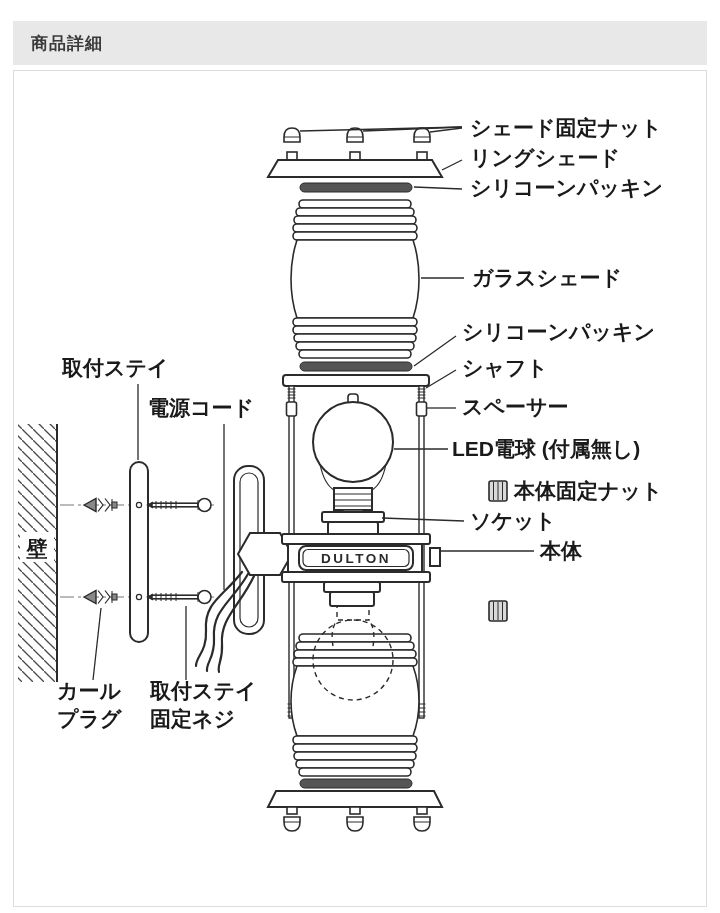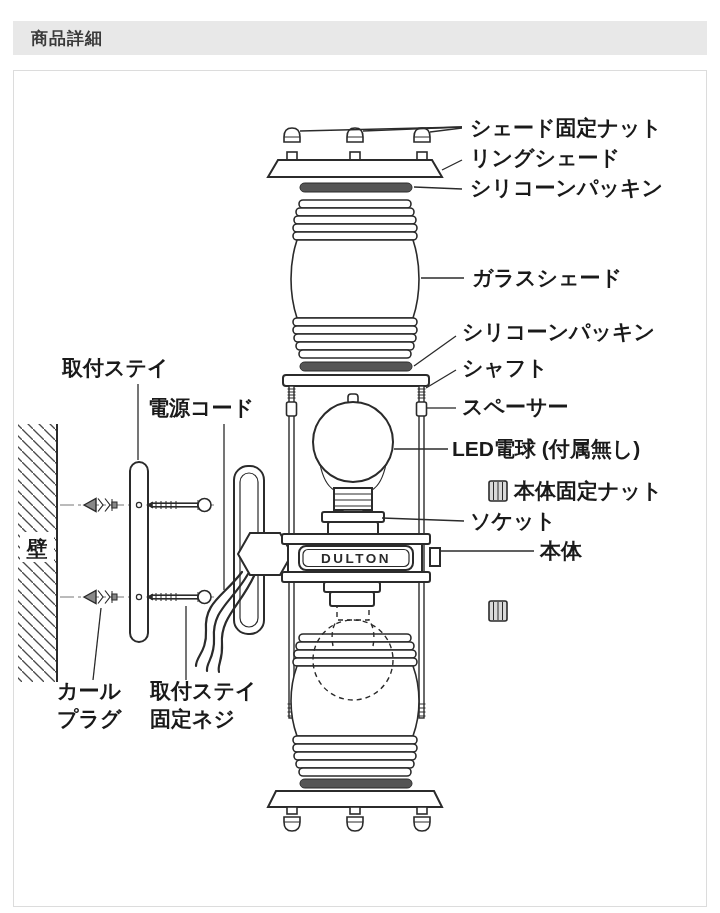--- a/index.html
+++ b/index.html
@@ -1,21 +1,21 @@
 <!DOCTYPE html>
 <html><head>
 <meta charset="utf-8">
 <style>
   html,body { margin:0; padding:0; background:#fff; }
   .page {
     position:relative; width:720px; height:913px; background:#fff;
     font-family:"Liberation Sans", sans-serif; overflow:hidden;
   }
   .header-bar {
-    position:absolute; left:13px; right:13px; top:21px; height:34px;
+    position:absolute; left:13px; right:13px; top:21px; height:44px;
     background:#e8e8e8; display:flex; align-items:center; padding-left:18px;
     box-sizing:border-box;
   }
   .header-bar span { font-size:17px; font-weight:700; color:#3a3a3a; letter-spacing:1px; }
   .content-box {
     position:absolute; left:13px; right:13px; top:70px; bottom:6px;
     background:#fff; border:1px solid #dcdcdc; box-sizing:border-box;
   }
   svg.diagram { position:absolute; left:0; top:0; width:720px; height:913px; }
   svg text { font-family:"Liberation Sans", sans-serif; fill:#1a1a1a; font-weight:700; }

